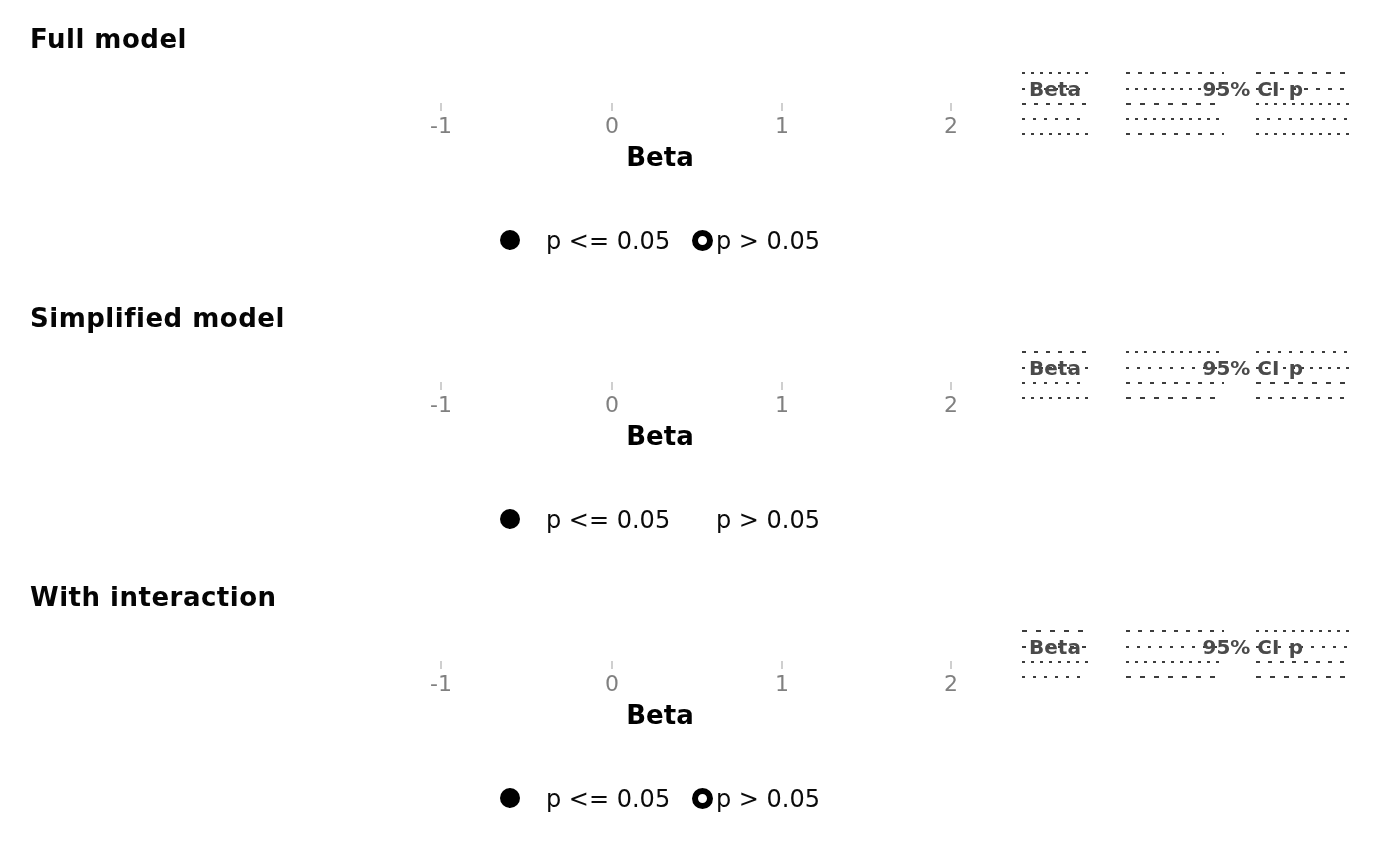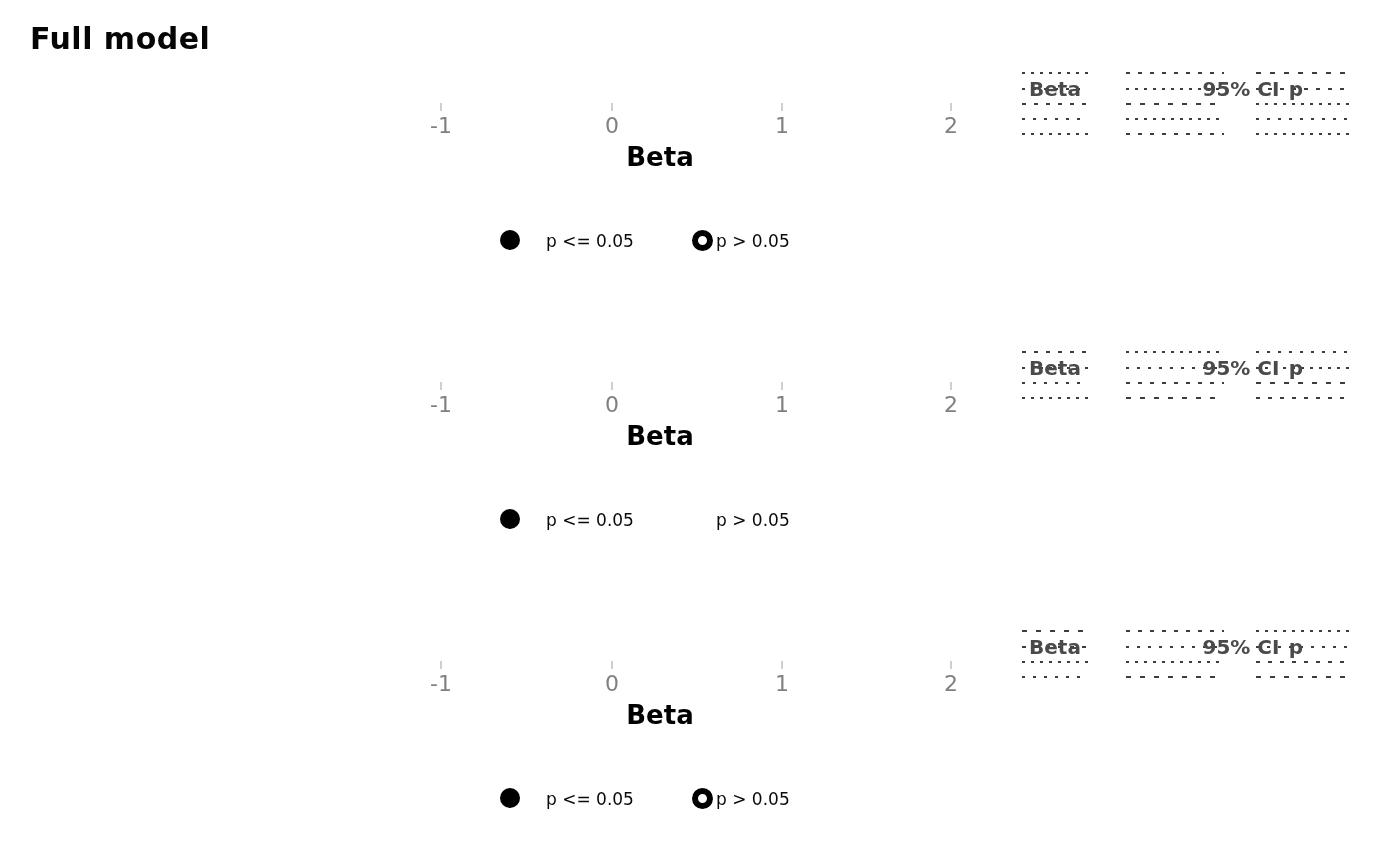--- a/index.html
+++ b/index.html
@@ -6,21 +6,21 @@
   #canvas{
     position:relative;
     width:1400px;height:866px;
     background:#ffffff;
     font-family:"DejaVu Sans", sans-serif;
     overflow:hidden;
   }
   .panel{position:absolute;left:0;width:1400px;height:279px;}
   .panel-title{
     position:absolute;left:30px;top:22px;margin:0;
-    font-size:30px;font-weight:bold;color:#050505;line-height:34px;
+    font-size:26px;font-weight:bold;color:#050505;line-height:34px;
     letter-spacing:0.5px;
   }
   
   .tick{position:absolute;top:103px;width:2px;height:8px;background:#cfcfcf;}
   .tick.t0{left:440px}.tick.t1{left:611px}.tick.t2{left:781px}.tick.t3{left:950px}
   .tick-label{
     position:absolute;top:113px;width:60px;text-align:center;
     font-size:22px;color:#808080;line-height:25px;
   }
   .tick-label.t0{left:411px}.tick-label.t1{left:582px}.tick-label.t2{left:752px}.tick-label.t3{left:921px}
@@ -31,21 +31,21 @@
   
   .dot-filled{
     position:absolute;left:500px;top:230px;width:20px;height:20px;
     border-radius:50%;background:#000;
   }
   .dot-open{
     position:absolute;left:692px;top:230px;width:21px;height:21px;
     border-radius:50%;background:#fff;border:6.5px solid #000;box-sizing:border-box;
   }
   .legend-label{
-    position:absolute;top:229px;font-size:17px;color:#0a0a0a;line-height:24px;white-space:nowrap;
+    position:absolute;top:229px;font-size:24px;color:#0a0a0a;line-height:24px;white-space:nowrap;
   }
   .legend-label.l1{left:546px}
   .legend-label.l2{left:716px}
   
   .th{
     position:absolute;text-align:center;font-size:20px;font-weight:bold;
     color:#4a4a4a;line-height:22px;top:78px;z-index:2;
   }
   .th.beta{left:1020px;width:70px}
   .th.ci{left:1181px;width:120px}
@@ -110,20 +110,21 @@
         <span class="seg c3 pD"></span>
       </div>
     <div class="dotrow r3">
         <span class="seg c1 pB"></span>
         <span class="seg c2 pA"></span>
         <span class="seg c3 pB"></span>
       </div>
   </section>
 
   <section class="panel" style="top:279px">
+    <h2 class="panel-title">Simplified model</h2>
 
     <span class="tick t0"></span>
     <span class="tick t1"></span>
     <span class="tick t2"></span>
     <span class="tick t3"></span>
     <span class="tick-label t0">-1</span>
     <span class="tick-label t1">0</span>
     <span class="tick-label t2">1</span>
     <span class="tick-label t3">2</span>
     <div class="axis-title">Beta</div>
@@ -153,20 +154,21 @@
         <span class="seg c3 pC"></span>
       </div>
     <div class="dotrow r2">
         <span class="seg c1 pB"></span>
         <span class="seg c2 pC"></span>
         <span class="seg c3 pA"></span>
       </div>
   </section>
 
   <section class="panel" style="top:558px;height:308px">
+    <h2 class="panel-title">With interaction</h2>
 
     <span class="tick t0"></span>
     <span class="tick t1"></span>
     <span class="tick t2"></span>
     <span class="tick t3"></span>
     <span class="tick-label t0">-1</span>
     <span class="tick-label t1">0</span>
     <span class="tick-label t2">1</span>
     <span class="tick-label t3">2</span>
     <div class="axis-title">Beta</div>

